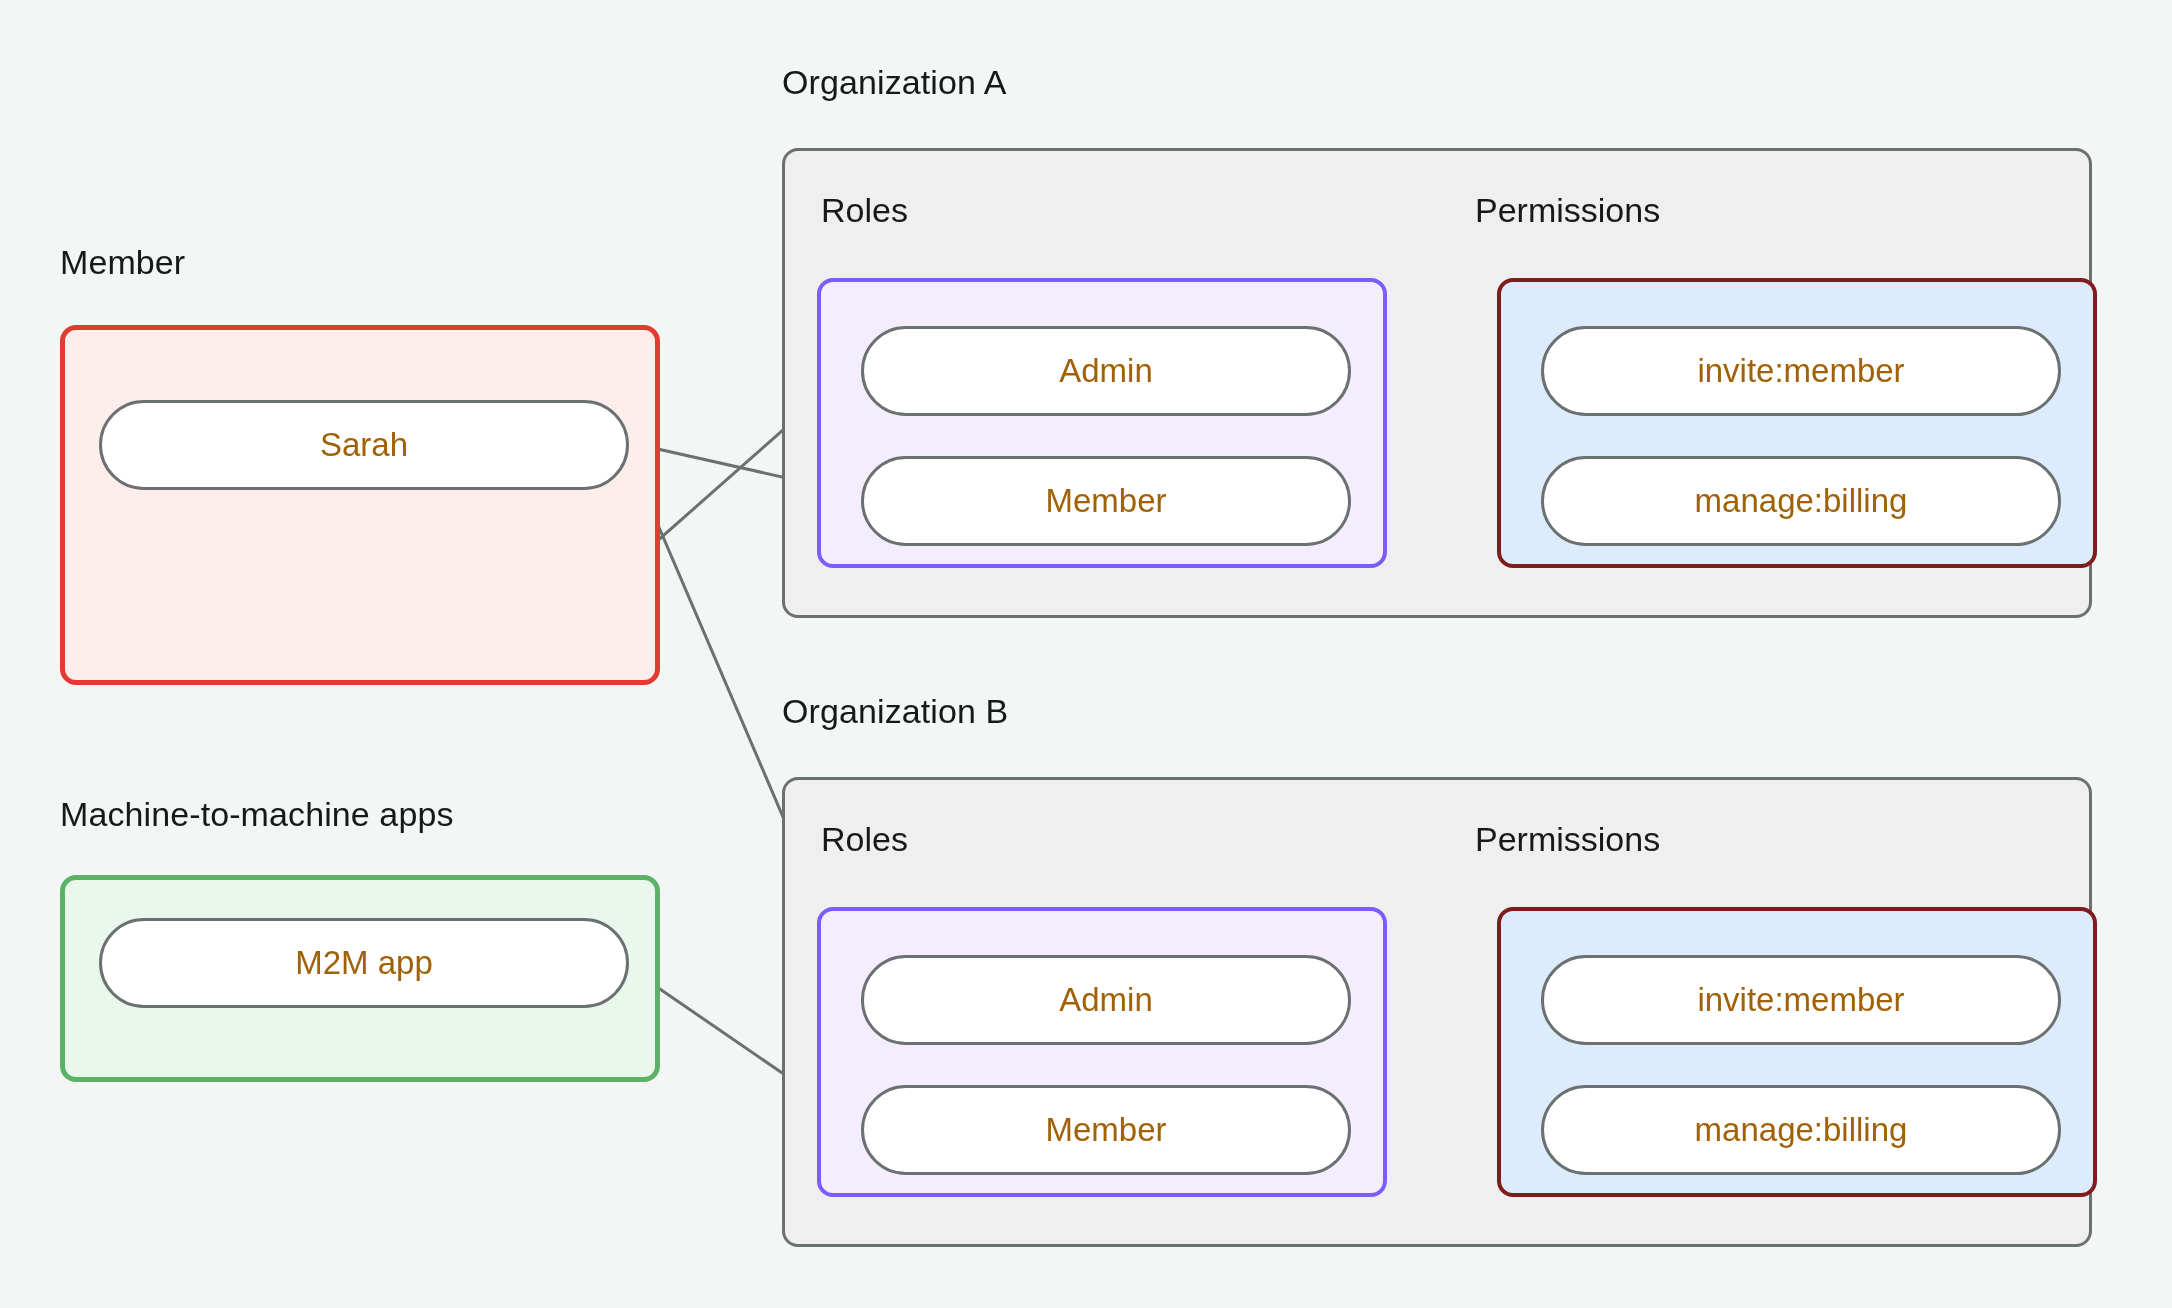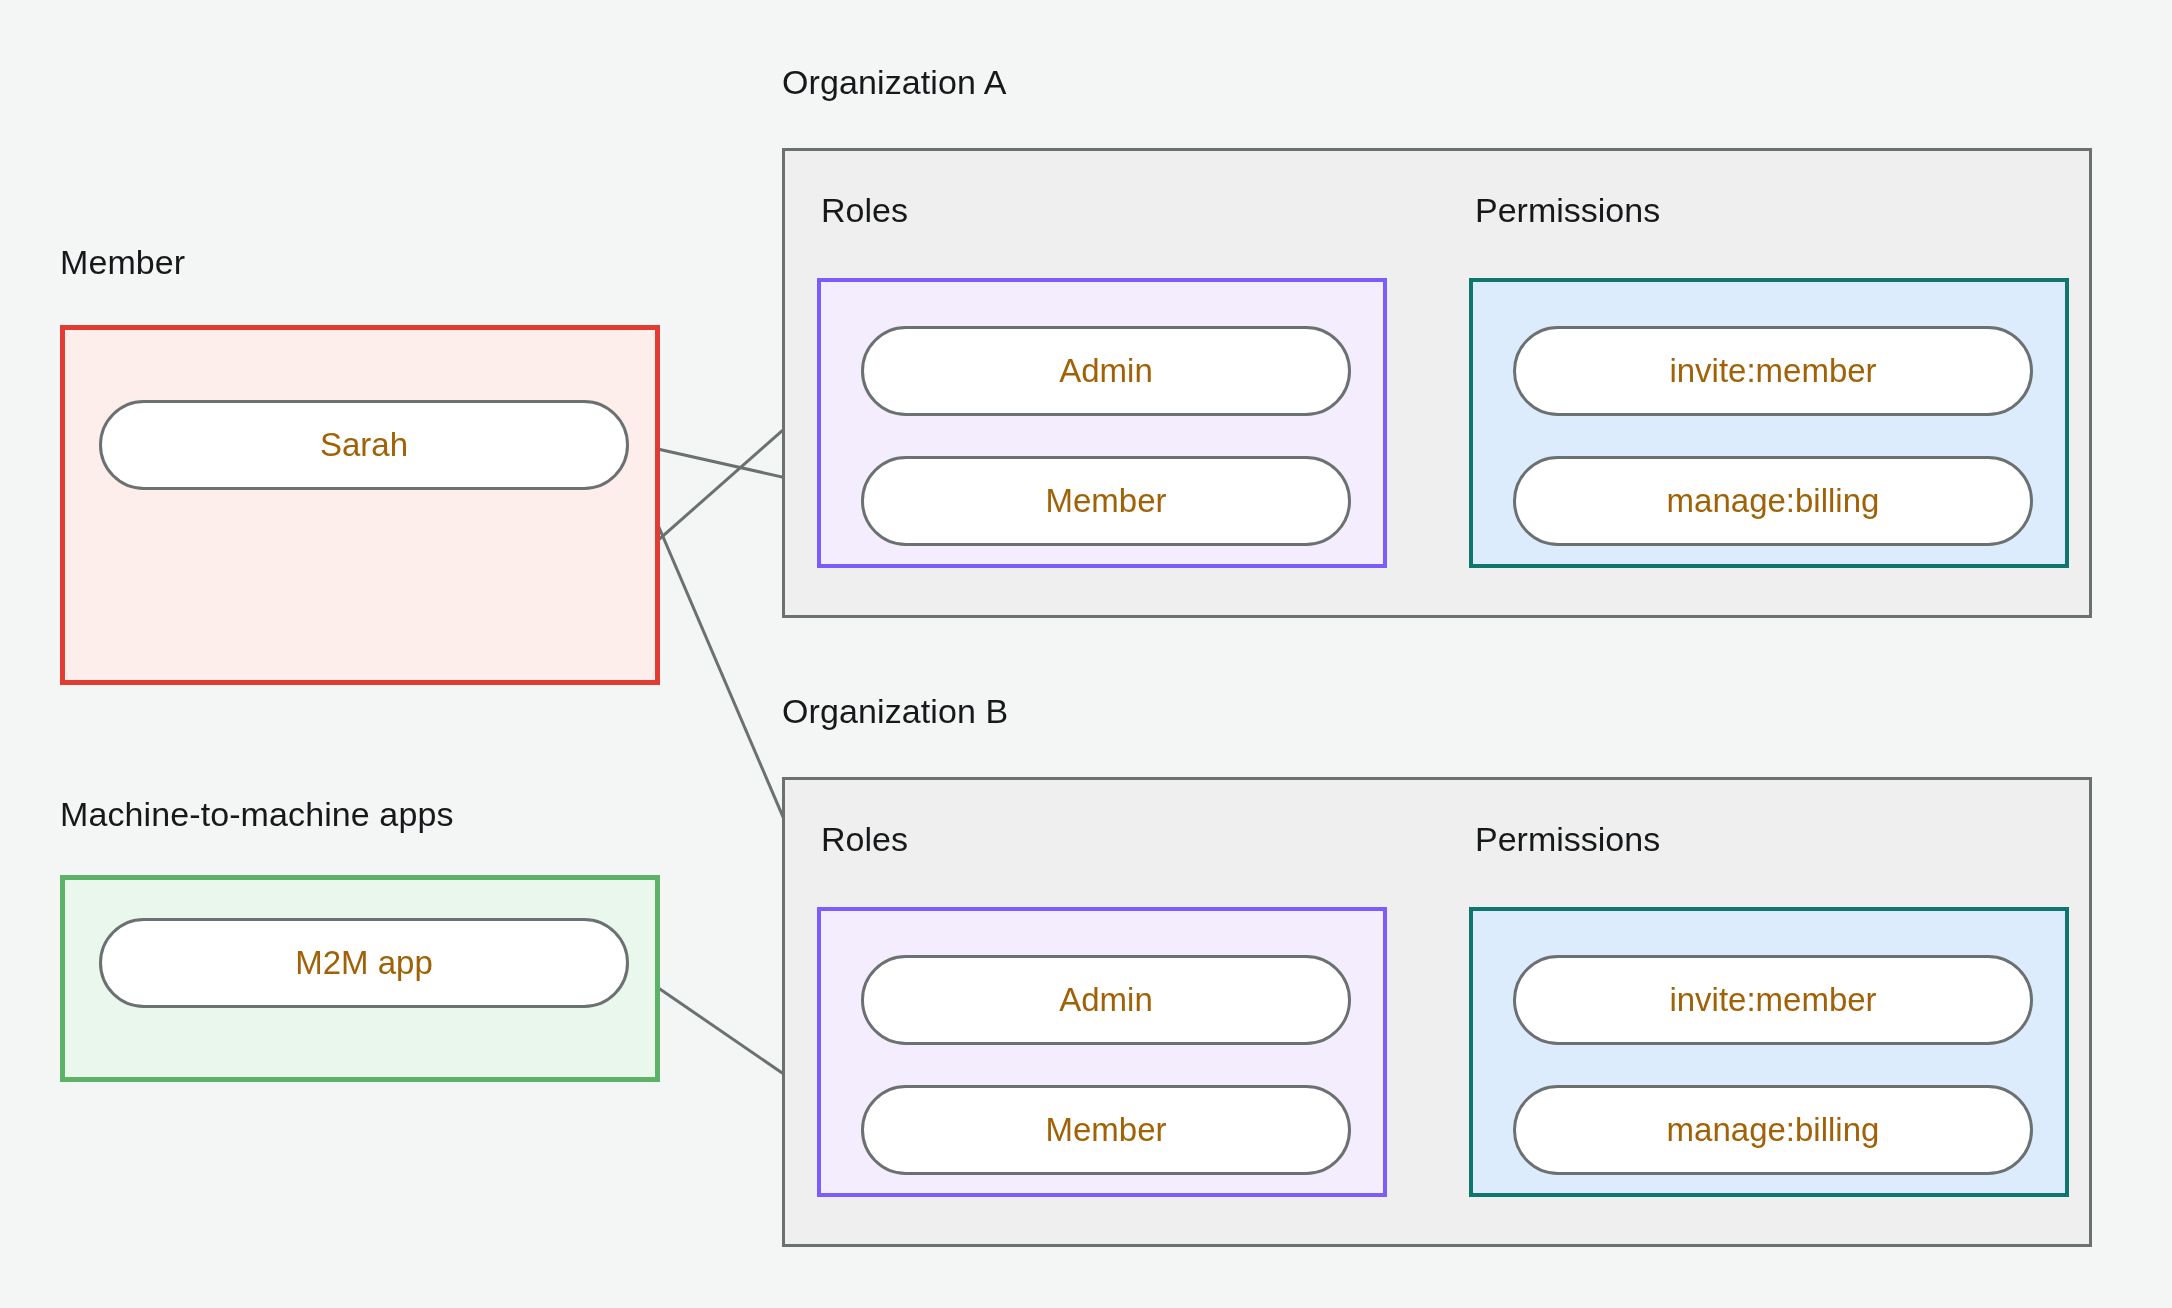--- a/index.html
+++ b/index.html
@@ -24,42 +24,43 @@
   }
   .panel-title {
     position: absolute;
     font-size: 34px;
     color: #16181a;
     white-space: nowrap;
   }
   .box {
     position: absolute;
     box-sizing: border-box;
-    border-radius: 0;
+    border-radius: 16px;
     text-align: right;
   }
   .org-panel {
     background: #eeefee;
     border: 3px solid #6b7070;
   }
   .users-box {
     background: #fdedeb;
     border: 5px solid #e23b32;
   }
   .m2m-box {
     background: #e9f7ec;
     border: 5px solid #5cb368;
   }
   .roles-box {
     background: #f3edfd;
     border: 4px solid #7c5cfa;
   }
   .perms-box {
     background: #ddecfd;
-    border: 4px solid #0f766e;
+    border: 4px solid #7f1d1d;
+    margin-left: 28px;
   }
   .capsule {
     position: absolute;
     box-sizing: border-box;
     background: #ffffff;
     border: 3px solid #6b7070;
     border-radius: 100px;
     display: flex;
     align-items: center;
     justify-content: center;

